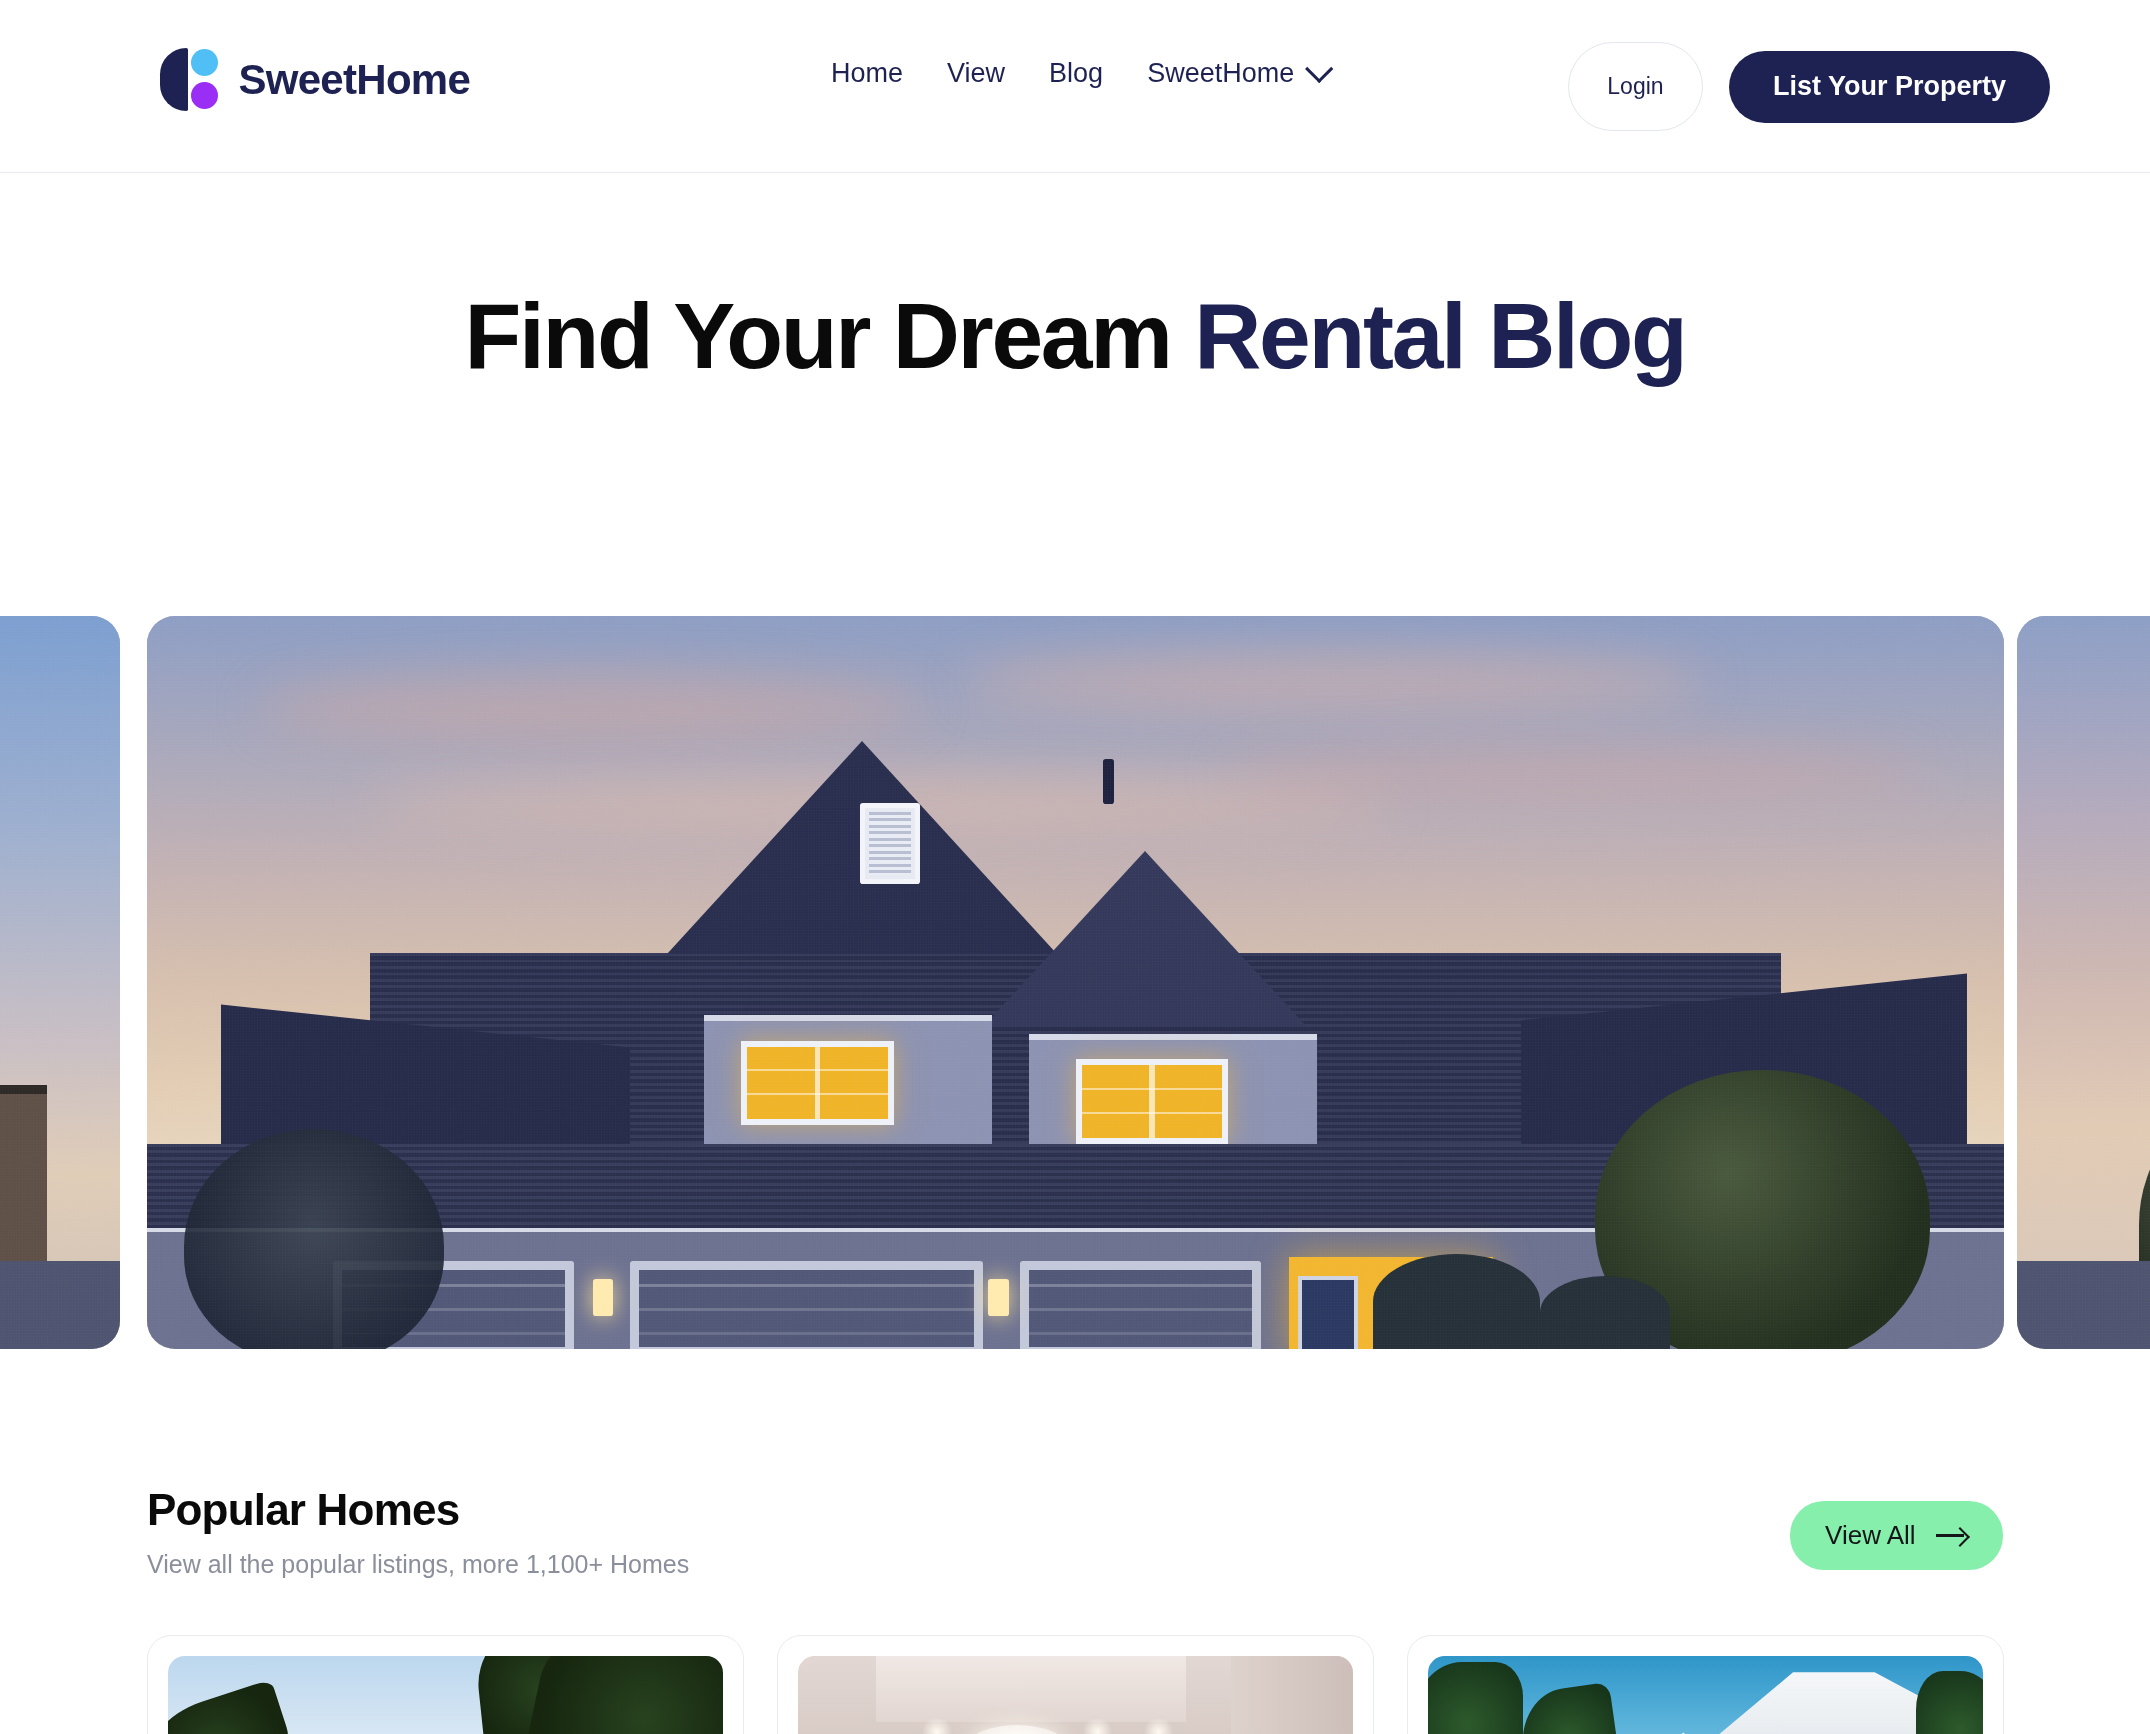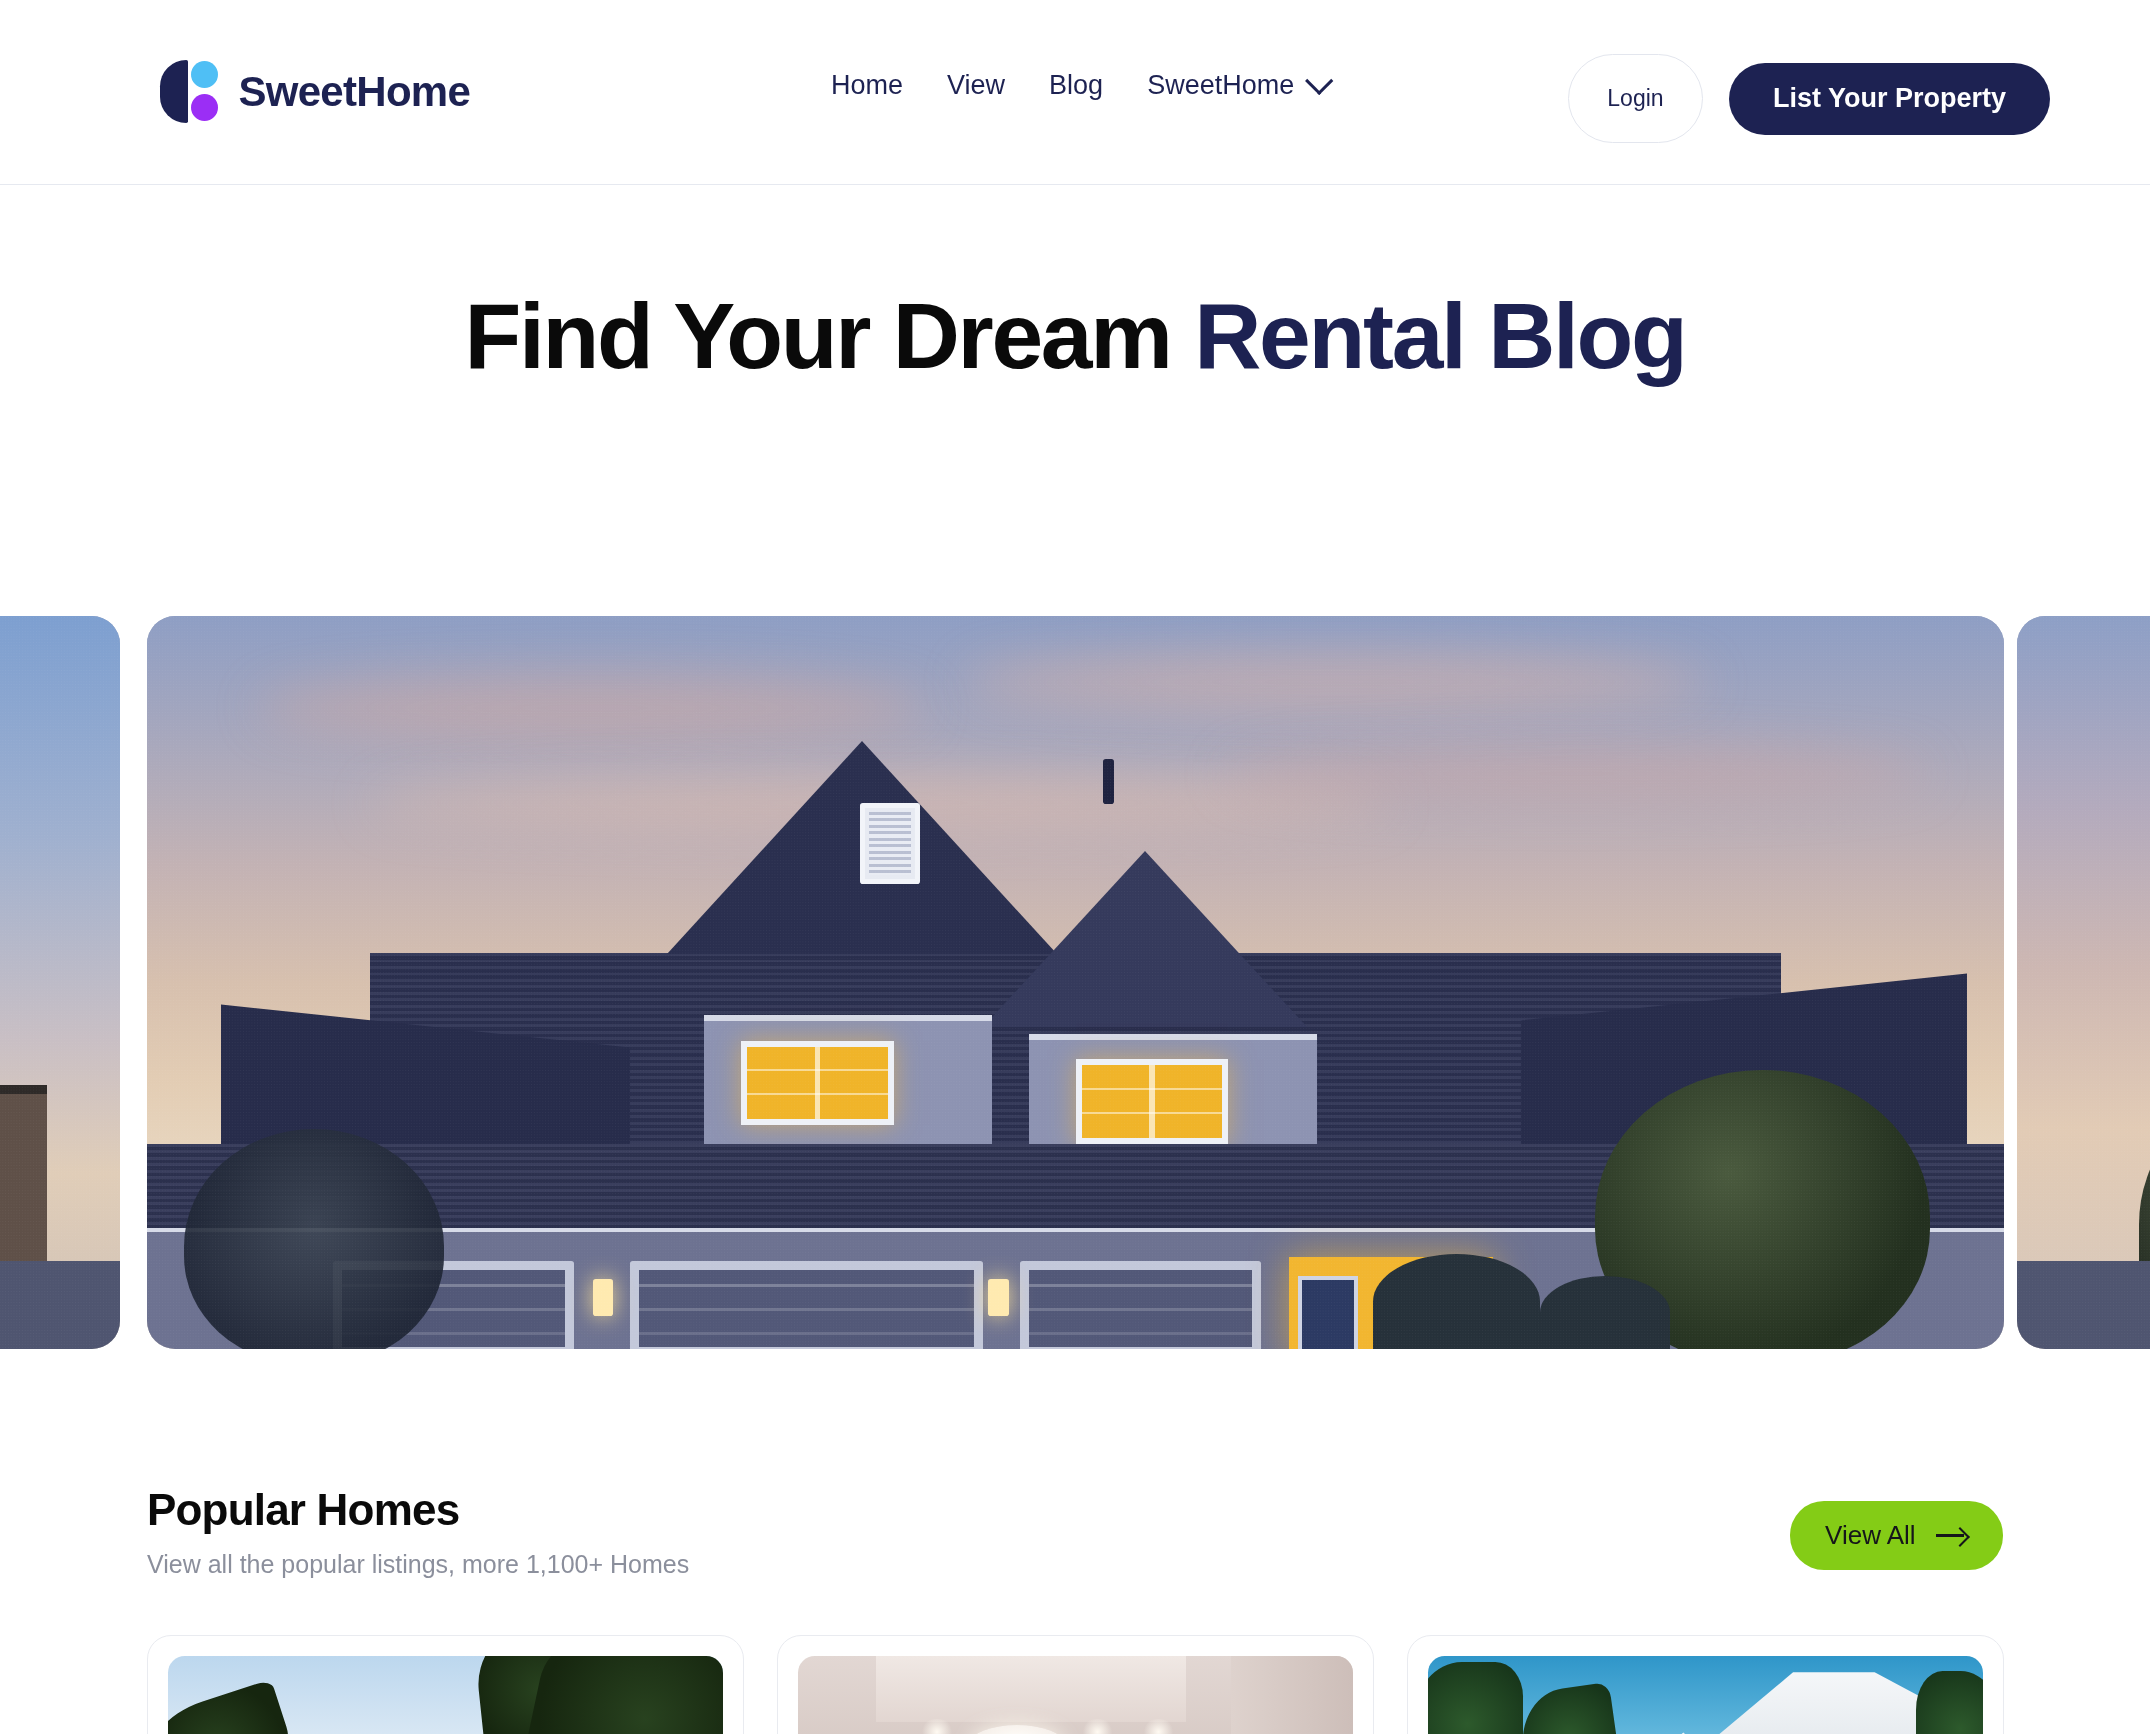--- a/index.html
+++ b/index.html
@@ -17,21 +17,21 @@
     position: relative;
     width: 2150px;
     height: 1735px;
     background: #ffffff;
     overflow: hidden;
   }
 
   
   .header {
     position: absolute;
-    top: 12px; left: 0;
+    top: 0; left: 0;
     width: 2150px;
     height: 173px;
     background: #ffffff;
     border-bottom: 1.9px solid #e6e9f0;
     display: flex;
     align-items: center;
     z-index: 40;
   }
 
   .brand {
@@ -543,21 +543,21 @@
     margin-top: 13px;
     font-size: 25px;
     color: #8b8f9c;
   }
   .btn-viewall {
     margin-top: 16.7px;
     height: 69px;
     padding: 0 35px;
     border-radius: 34px;
     border: none;
-    background: #84cc16;
+    background: #86efac;
     color: #15161a;
     font-size: 26px;
     font-family: "Liberation Sans", sans-serif;
     cursor: pointer;
     display: flex; align-items: center; gap: 20.4px;
     white-space: nowrap;
   }
   .arrow-r {
     position: relative;
     display: inline-block;

